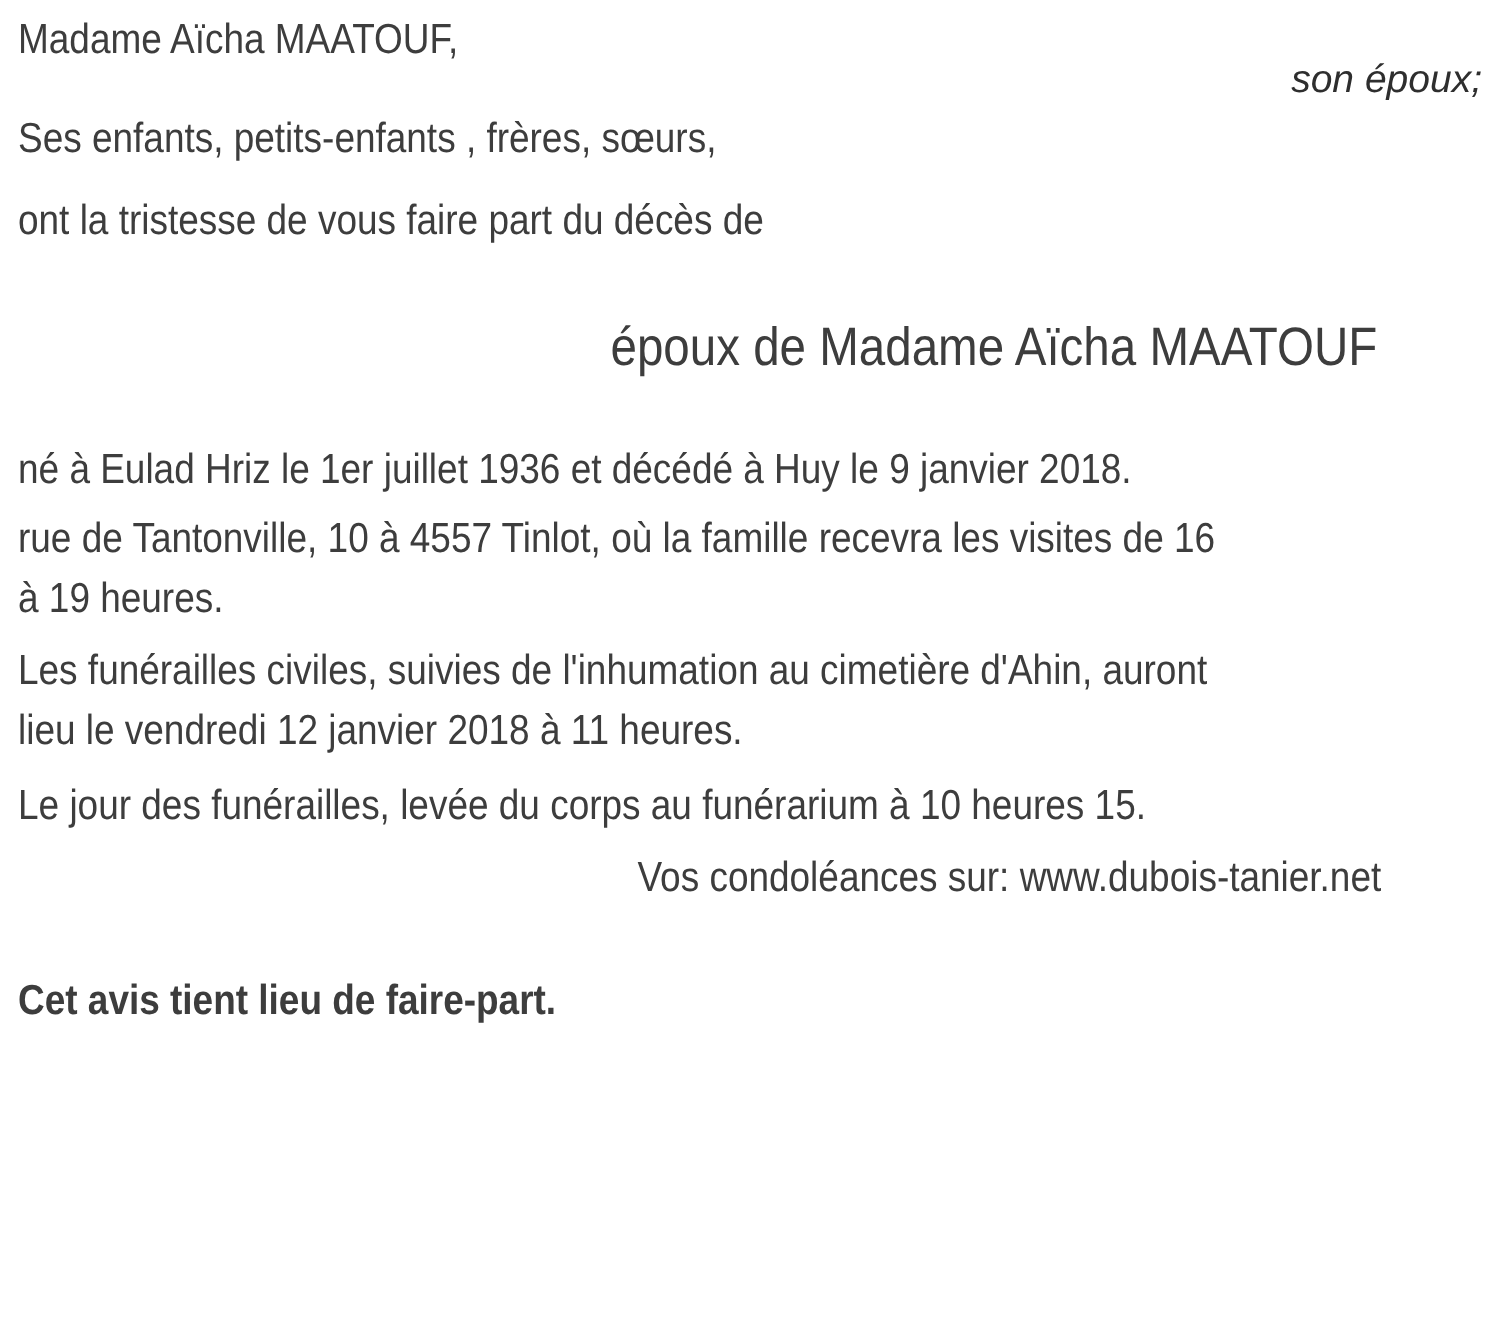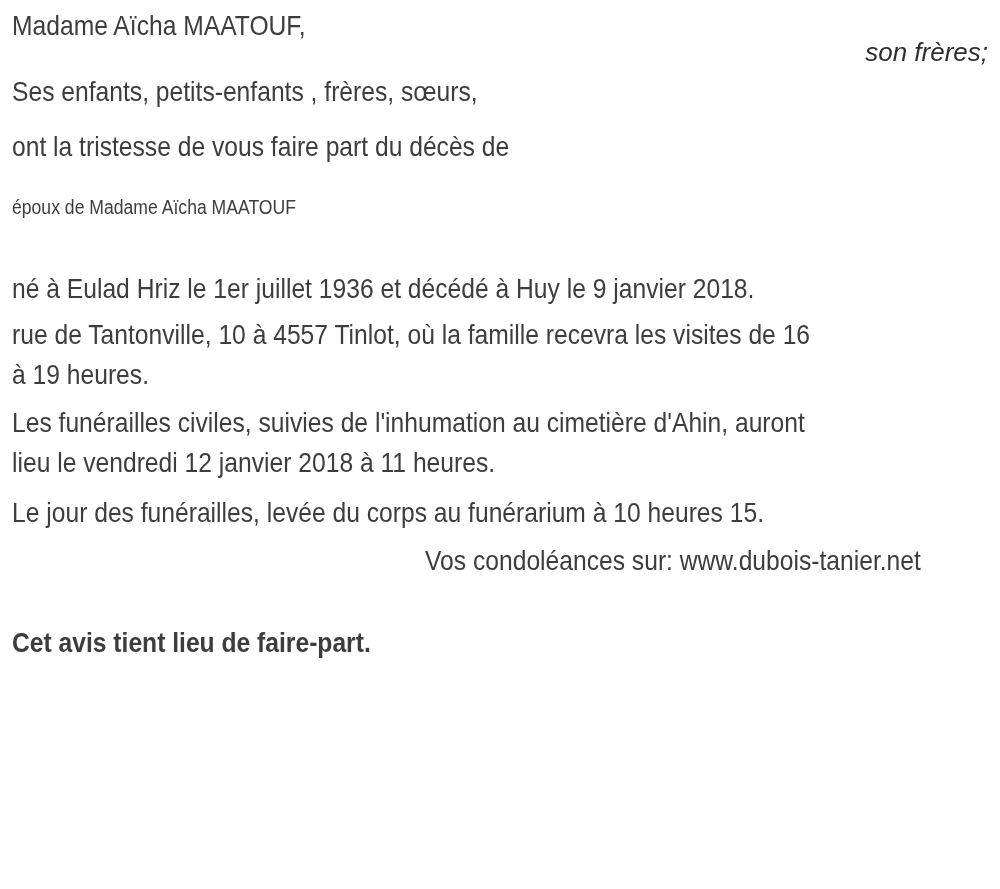--- a/index.html
+++ b/index.html
@@ -43,39 +43,39 @@
   .l-fam-first { margin-top: 8px; }
   .l-announce { font-size: 28px; line-height: 36px; margin-top: 19px; }
   .l-heading {
     font-size: 39px;
     line-height: 46px;
     font-weight: bold;
     color: #151515;
     margin-top: 36px;
   }
   .l-heading .cond { transform: scaleX(0.94); }
-  .l-spousal { font-size: 20px; line-height: 36px; margin-top: 24px; }
+  .l-spousal { font-size: 36px; line-height: 36px; margin-top: 48px; text-align: right; }
   .l-birth { margin-top: 44px; }
   .p-repose { margin-top: 6px; }
   .p-funerailles { margin-top: 8px; }
   .p-levee { margin-top: 10px; }
   .p-condoleances { margin-top: 8px; text-align: right; }
   .l-closing { margin-top: 42px; font-weight: bold; }
 </style>
 </head>
 <body>
 
 <div class="page">
 
   <div class="line l-name">
     <span class="cond">Madame Aïcha MAATOUF,</span>
   </div>
 
   <div class="line l-spouse">
-    <span>son frères;</span>
+    <span>son époux;</span>
   </div>
 
   <div class="line l-fam l-fam-first">
     <span class="cond">Ses enfants, petits-enfants , frères, sœurs,</span>
   </div>
 
   <div class="line l-announce">
     <span class="cond">ont la tristesse de vous faire part du décès de</span>
   </div>
 

